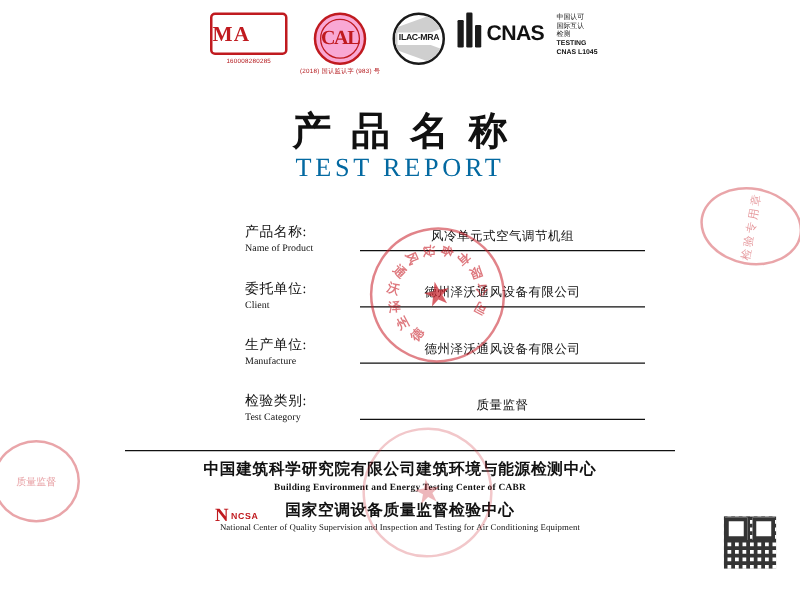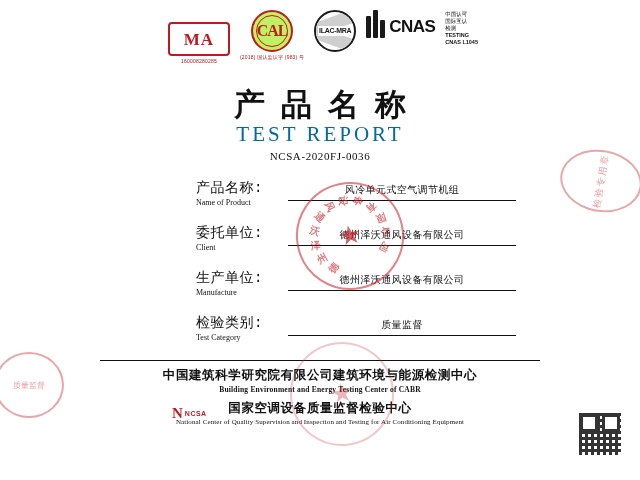--- a/index.html
+++ b/index.html
@@ -48,42 +48,41 @@
 
   
   .ma-logo {
     width: 58px;
     height: 30px;
     border: 2.4px solid #c01a1f;
     border-radius: 4px;
     position: relative;
     display: flex;
     align-items: center;
-    justify-content: center;
+    justify-content: flex-start;
     background: #fff;
-    margin-top: 12px;
   }
   .ma-logo .txt {
     font-family: "Liberation Serif", serif;
     font-weight: bold;
     font-size: 17px;
     color: #c01a1f;
     letter-spacing: 1px;
     line-height: 1;
   }
   
   .cal-logo {
     width: 38px;
     height: 38px;
     border-radius: 50%;
     border: 2.2px solid #c01a1f;
     display: flex;
     align-items: center;
     justify-content: center;
-    background: #bef264;
+    background: #f9a8d4;
     position: relative;
   }
   .cal-logo .inner {
     font-family: "Liberation Serif", serif;
     font-weight: bold;
     font-size: 16px;
     color: #c01a1f;
     letter-spacing: -1px;
   }
   .cal-logo:after {
@@ -208,22 +207,22 @@
     position: relative;
     height: 45px;
   }
   .field-label {
     position: absolute;
     left: 0;
     top: 0;
     width: 92px;
   }
   .label-cn {
-    font-family: Liberation Mono, monospace;
-    font-size: 14px;
+    font-family: Liberation Serif, serif;
+    font-size: 11px;
     color: #111;
     letter-spacing: 0.5px;
     display: block;
     line-height: 1.25;
   }
   .label-en {
     font-family: "Liberation Serif", serif;
     font-size: 8px;
     color: #111;
     display: block;
@@ -456,21 +455,20 @@
       <div>中国认可</div>
       <div>国际互认</div>
       <div>检测</div>
       <div class="b">TESTING</div>
       <div class="b">CNAS L1045</div>
     </div>
   </div>
 
   <div class="title-cn">产品名称</div>
   <div class="title-en">TEST REPORT</div>
-  <div class="report-no">NCSA-2020FJ-0036</div>
 
   <div class="fields">
 
     <div class="field-row">
       <div class="field-label">
         <span class="label-cn">产品名称:</span>
         <span class="label-en">Name of Product</span>
       </div>
       <div class="field-value">风冷单元式空气调节机组</div>
     </div>

